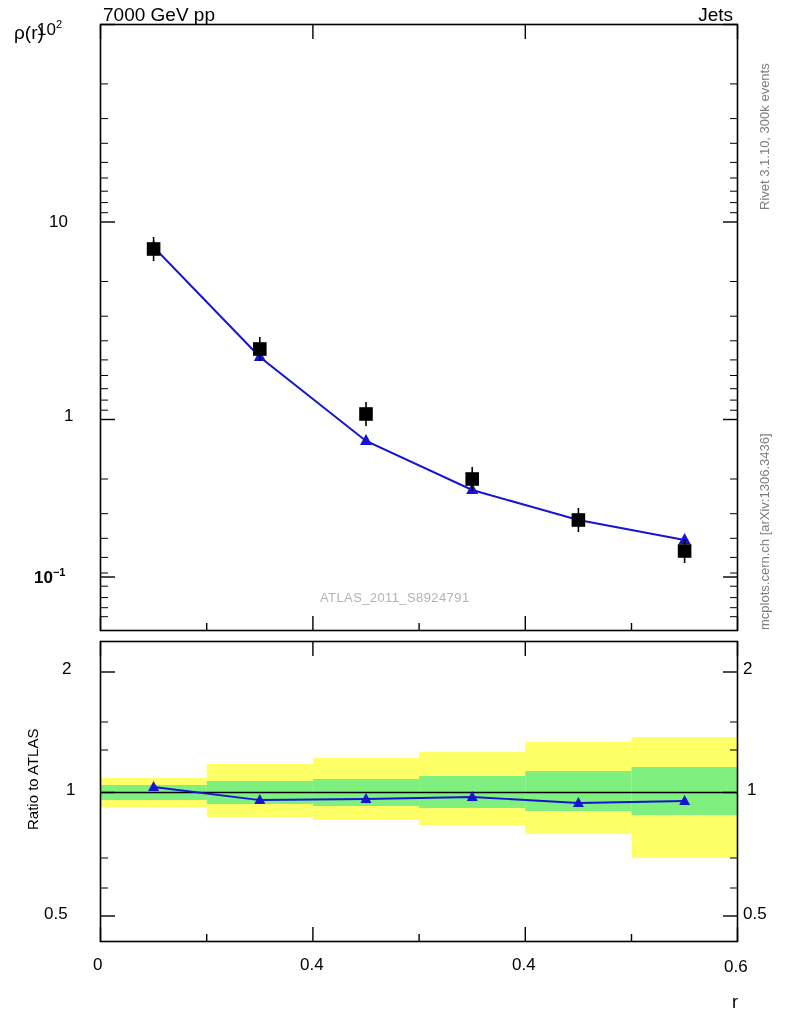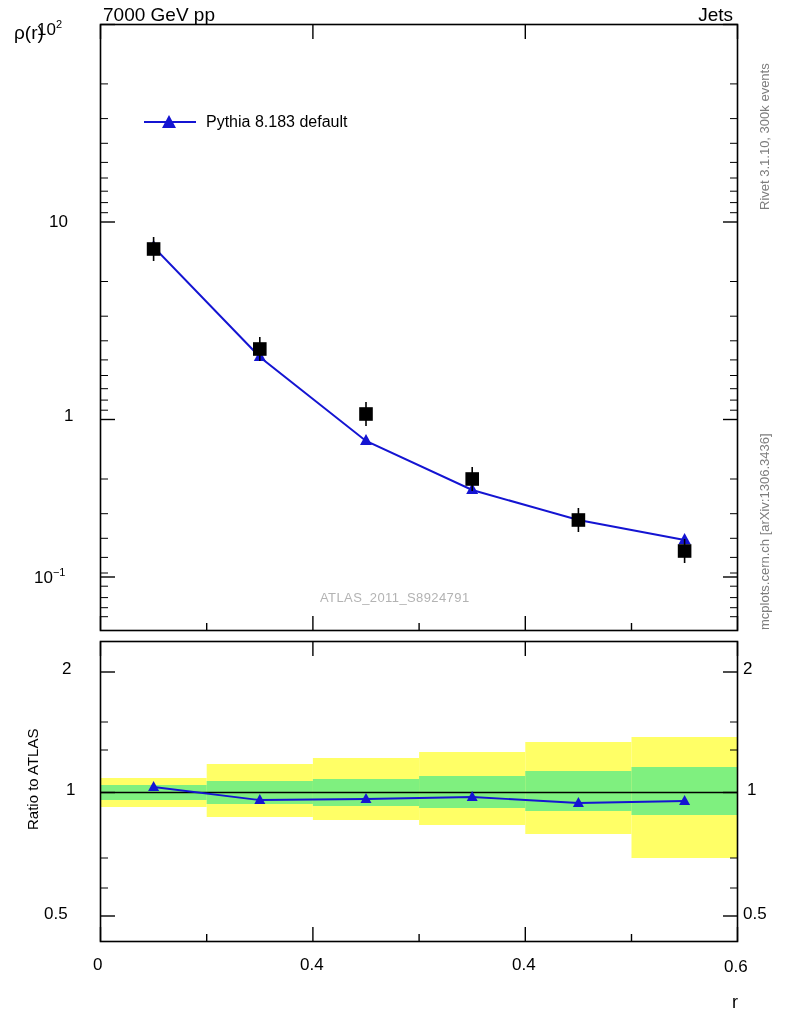--- a/index.html
+++ b/index.html
@@ -132,45 +132,38 @@
   <div class="rotcap" style="left:757px; top:210px;">Rivet 3.1.10,  300k events</div>
   <div class="rotcap" style="left:757px; top:630px;">mcplots.cern.ch [arXiv:1306.3436]</div>
 
   <div class="ylabel-main">ρ(r)</div>
   <div class="ylabel-ratio">Ratio to ATLAS</div>
   <div class="xlabel">r</div>
 
   <div class="tick" style="left:37px; top:18px;">10<sup style="font-size:11px; vertical-align:super;">2</sup></div>
   <div class="tick" style="left:49px; top:212px;">10</div>
   <div class="tick" style="left:64px; top:406px;">1</div>
-  <div class="tick" style="left:34px; top:566px;">10<sup style="font-size:11px; vertical-align:super;">−1</sup></div>
+  <div class="tick" style="left:34px; top:566px;font-weight:bold;">10<sup style="font-size:11px; vertical-align:super;">−1</sup></div>
 
   <div class="tick" style="left:62px; top:659px;">2</div>
   <div class="tick" style="left:66px; top:780px;">1</div>
   <div class="tick" style="left:44px; top:904px;">0.5</div>
 
   <div class="tick" style="left:743px; top:659px;">2</div>
   <div class="tick" style="left:747px; top:780px;">1</div>
   <div class="tick" style="left:743px; top:904px;">0.5</div>
 
   <div class="tick" style="left:93px;  top:955px;">0</div>
   <div class="tick" style="left:300px; top:955px;">0.4</div>
   <div class="tick" style="left:512px; top:955px;">0.4</div>
   <div class="tick" style="left:724px; top:957px;">0.6</div>
 
   <div class="watermark">ATLAS_2011_S8924791</div>
 
   <div class="legend">
-    <div class="row">
-      <span class="marker">
-        <span class="lineseg"></span>
-          <span class="tri"></span>
-      </span>
-      <span>Pythia 8.183 default</span>
-    </div>
   </div>
 
   <svg width="786" height="1024" style="position:absolute; left:0; top:0;">
 
     <g stroke="#000" stroke-width="1.6" fill="none">
       <rect x="100.5" y="24.5" width="637" height="606"></rect>
     </g>
 
     <g stroke="#000" stroke-width="1.4">
 

